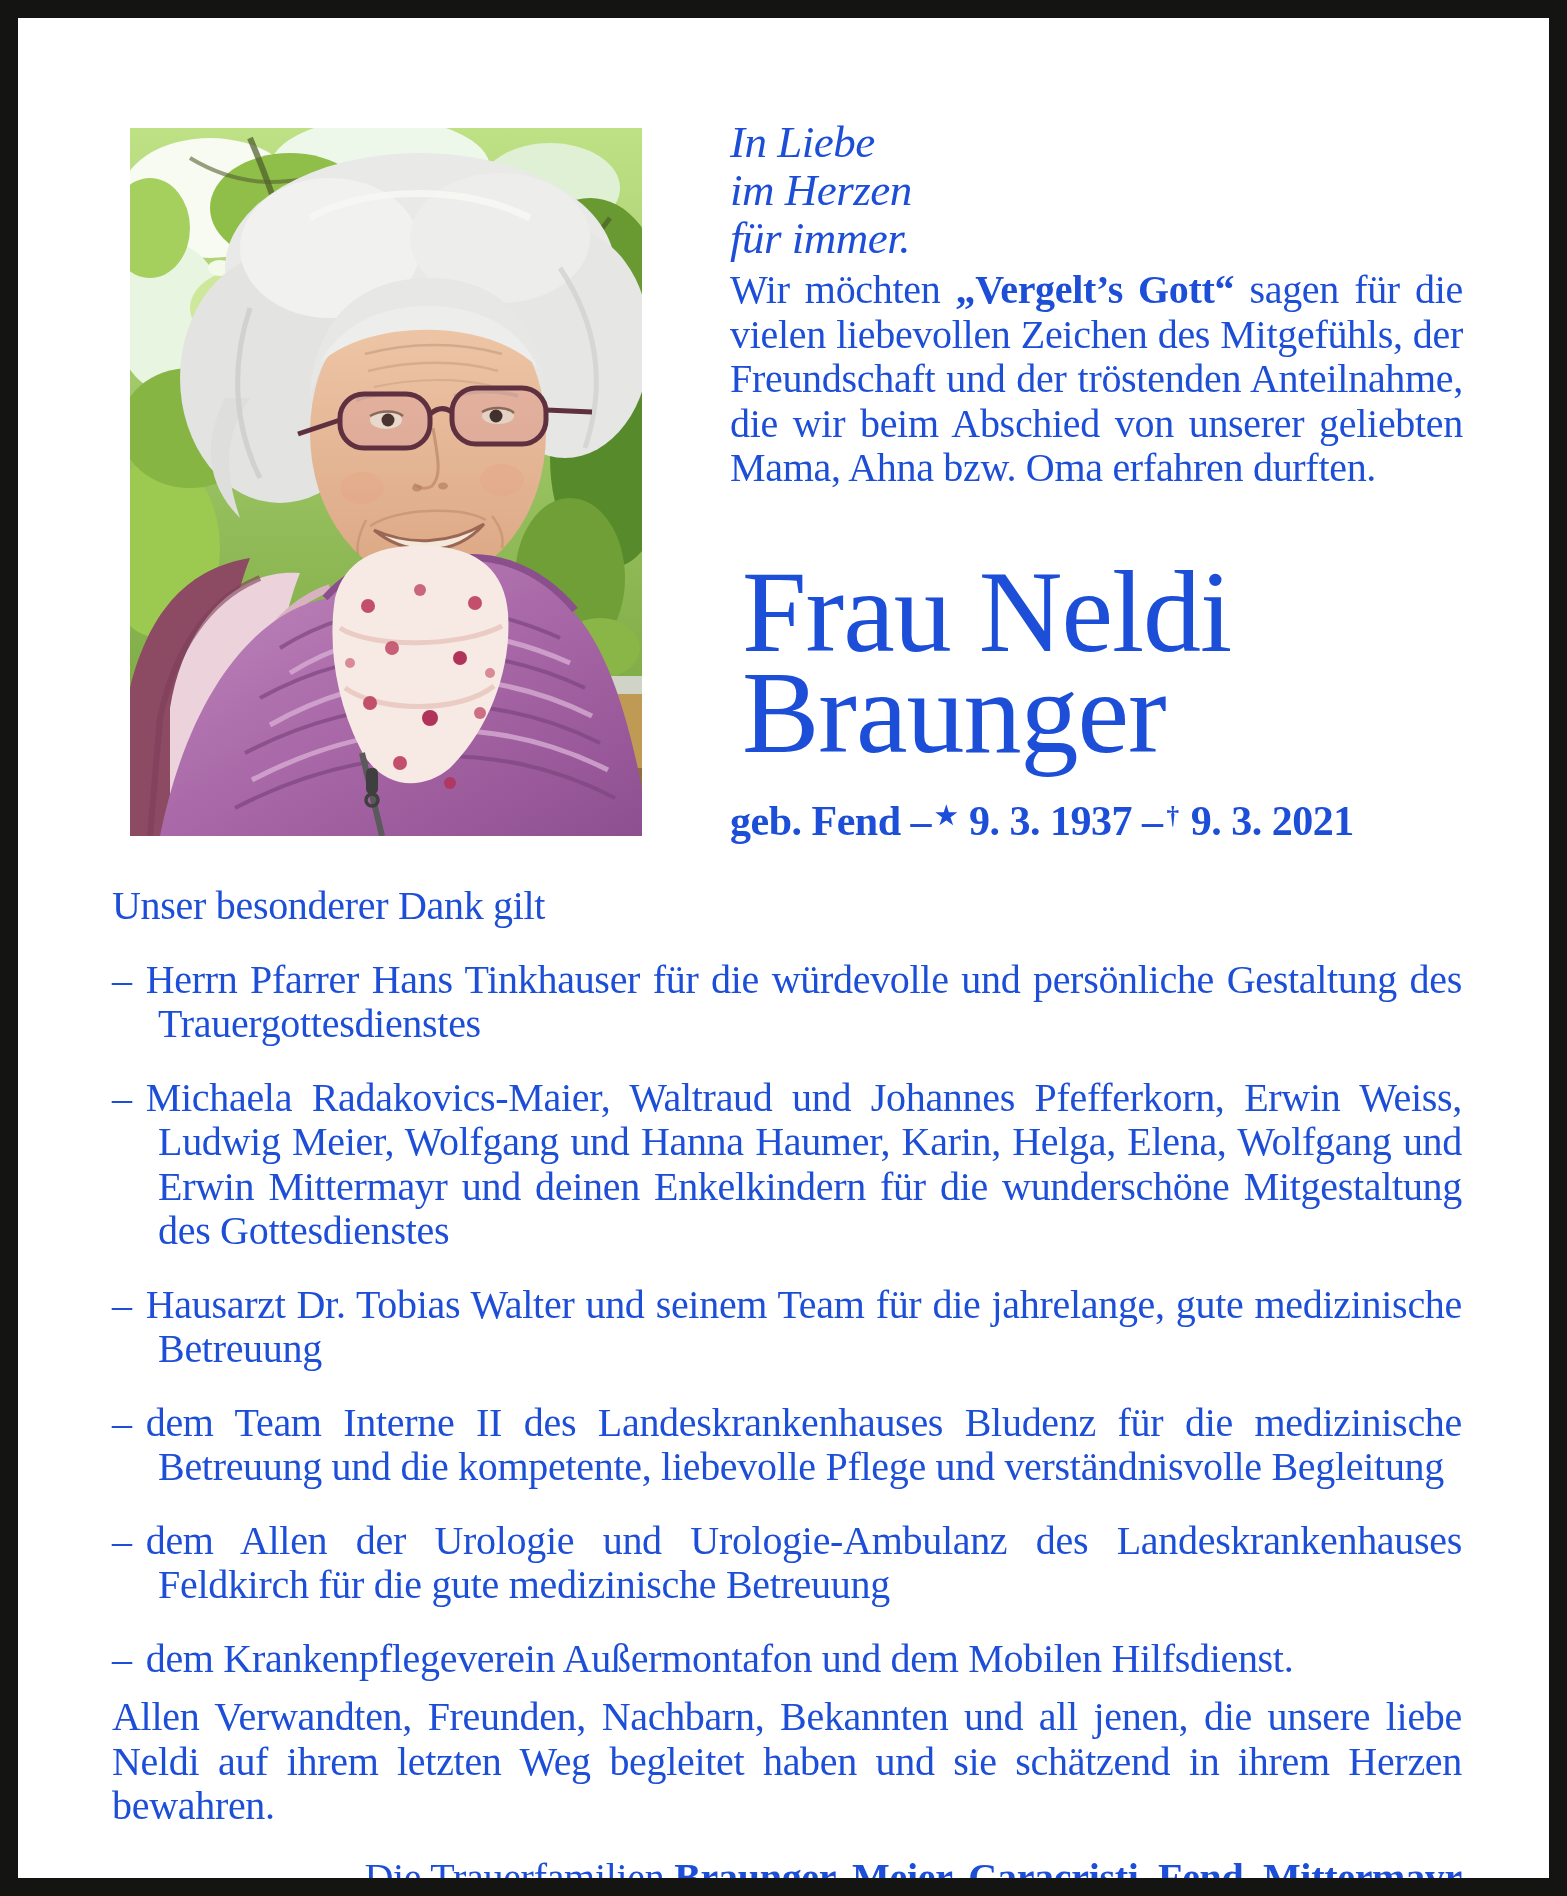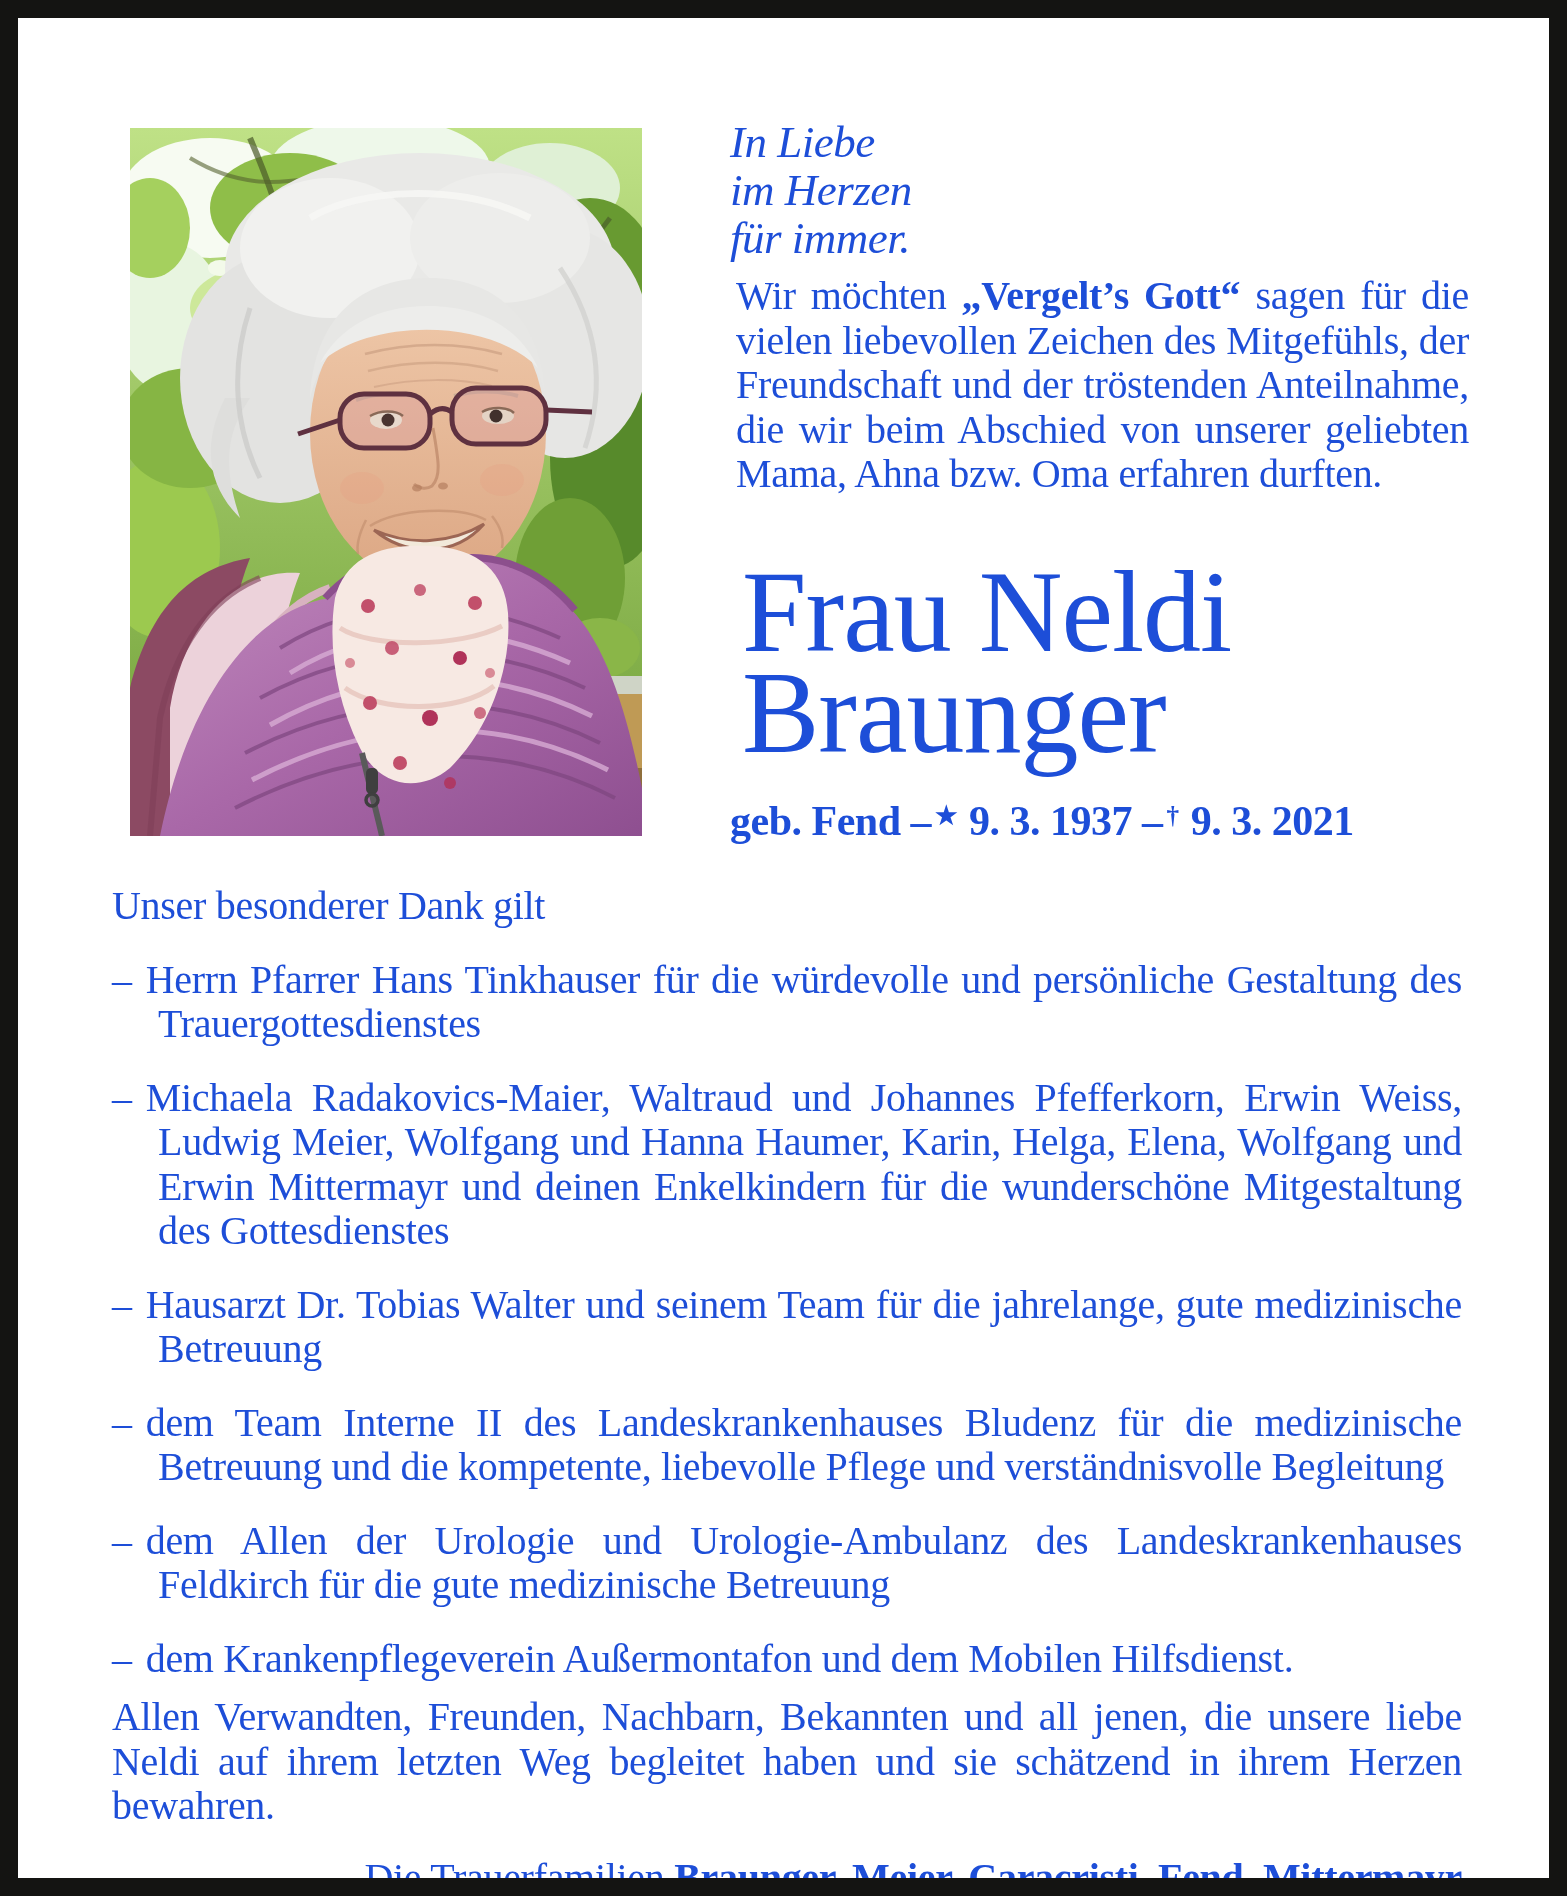--- a/index.html
+++ b/index.html
@@ -30,21 +30,21 @@
     left: 712px; top: 100px;
     font-style: italic;
     font-size: 45px;
     line-height: 48px;
     letter-spacing: -0.5px;
   }
   .intro {
     position: absolute;
     left: 712px; top: 250px;
     width: 733px;
-    margin: 6px;
+    margin: 0;
     font-size: 40px;
     line-height: 44.5px;
     text-align: justify;
     letter-spacing: -0.3px;
   }
   .intro .hl { font-weight: bold; }
   .deceased {
     position: absolute;
     left: 708px; top: 528px;
     margin: 16px;

